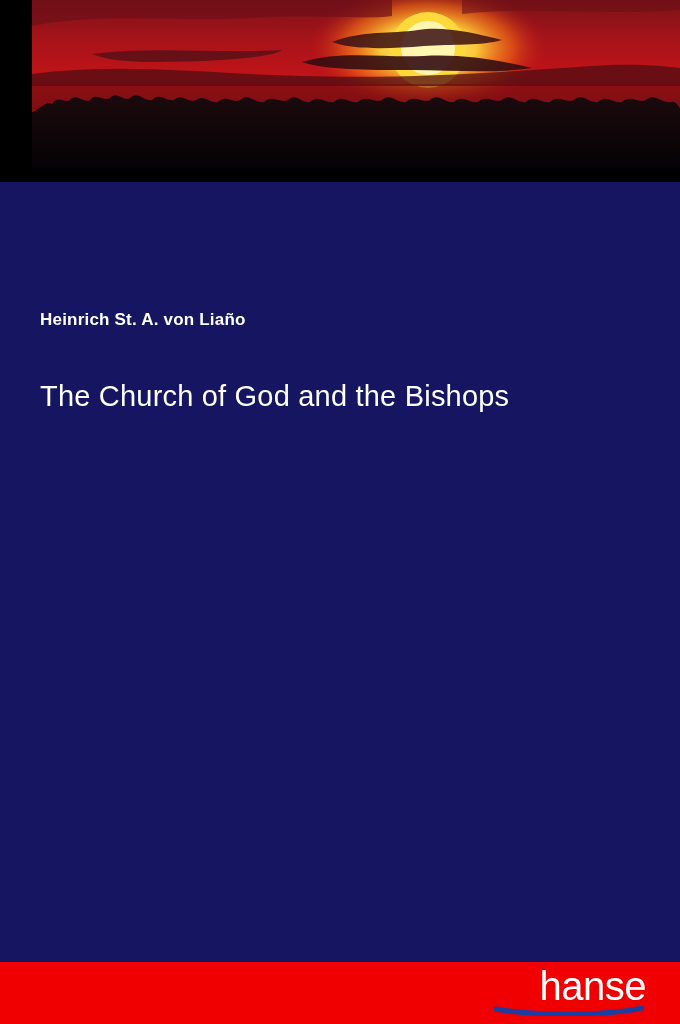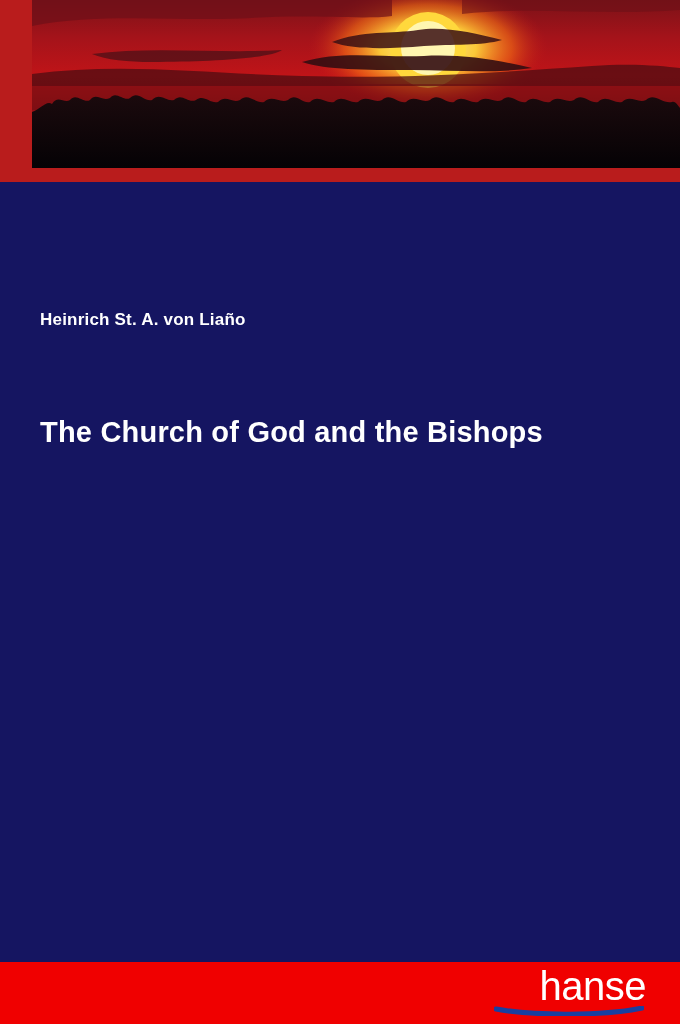--- a/index.html
+++ b/index.html
@@ -10,21 +10,21 @@
   body {
     width: 680px;
     height: 1024px;
     font-family: "Liberation Sans", sans-serif;
     overflow: hidden;
   }
   .cover {
     position: relative;
     width: 680px;
     height: 1024px;
-    background: #b91c1c;
+    background: #000000;
     overflow: hidden;
   }
 
   
   .photo-band {
     position: absolute;
     left: 32px;
     top: 0;
     width: 648px;
     height: 168px;
@@ -54,24 +54,23 @@
     letter-spacing: 0.2px;
     line-height: 1.2;
   }
   .title {
     position: absolute;
     left: 40px;
     top: 378px;
     width: 600px;
     color: #ffffff;
     font-size: 29px;
-    font-weight: bold;
+    font-weight: normal;
     letter-spacing: 0.2px;
     line-height: 1.25;
-    margin-top: 36px;
   }
 
   
   .red-band {
     position: absolute;
     left: 0;
     top: 962px;
     width: 680px;
     height: 62px;
     background: #f00000;

